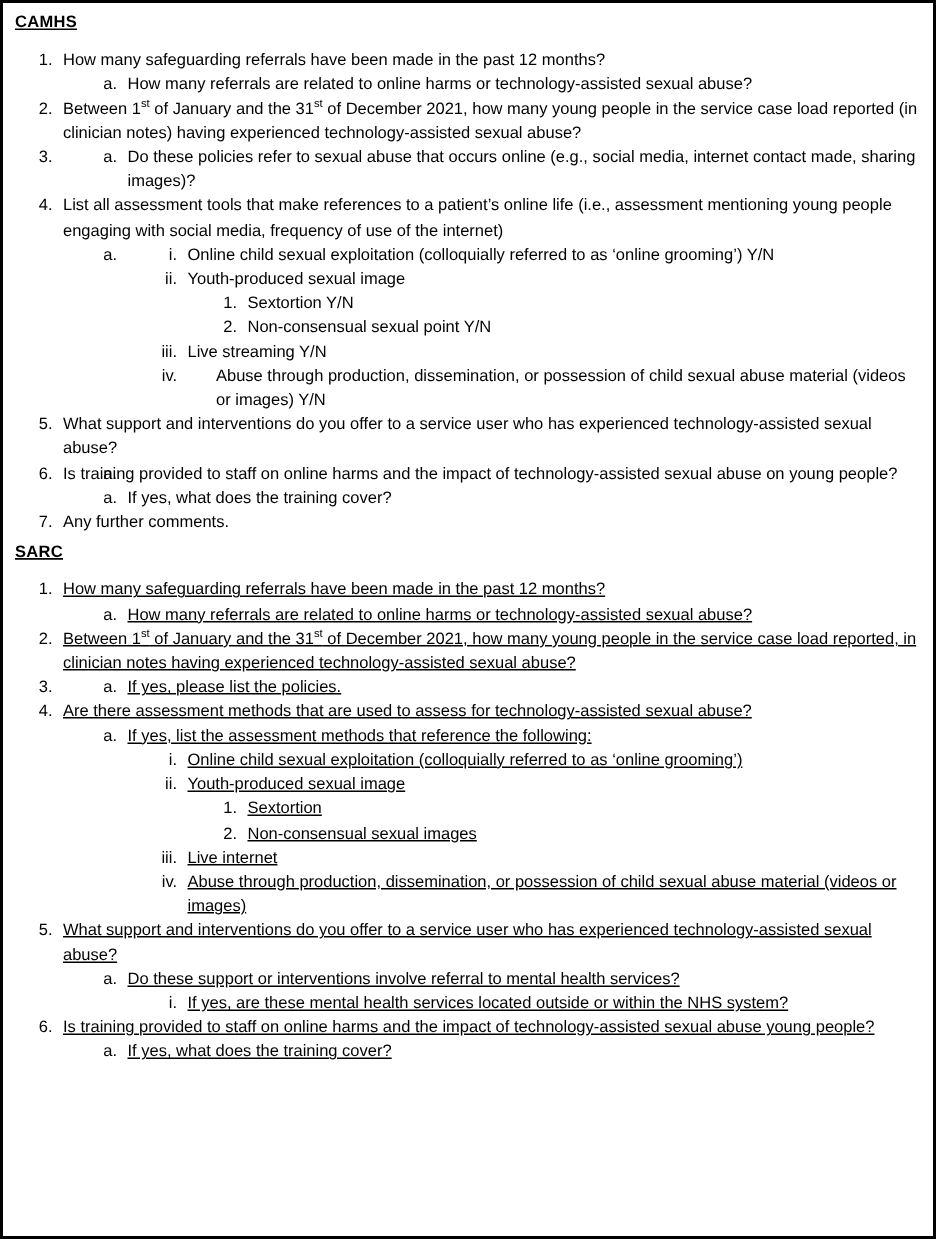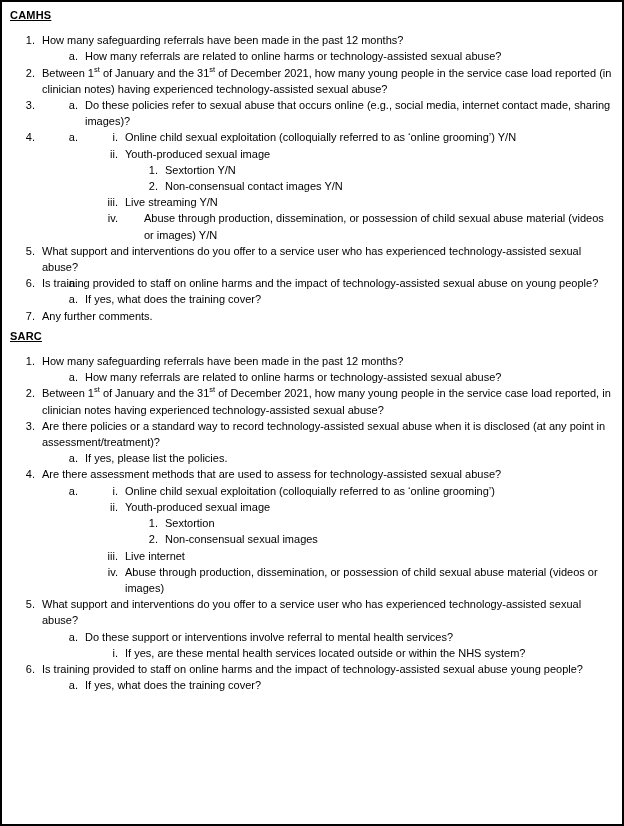--- a/index.html
+++ b/index.html
@@ -19,21 +19,21 @@
   .page {
     box-sizing: border-box;
     width: 100%;
     height: 100%;
     padding: 5px 6px 0 8px;
     font-size: 11px;
     line-height: 16.2px;
     border-radius: 21px;
   }
   .doc-section { margin: 0; }
-  .doc-section + .doc-section { margin-top: 4px; }
+  .doc-section + .doc-section { margin-top: 4px; text-decoration: underline; }
   .section-heading {
     font-weight: 700;
     text-decoration: underline;
     margin: 0 0 9px 0;
     letter-spacing: 0.2px;
   }
   .item {
     position: relative;
     margin: 0;
   }
@@ -62,43 +62,43 @@
 <body>
 
 <div class="page">
     <section class="doc-section">
       <div class="section-heading">CAMHS</div>
       <div class="item lvl1"><span class="marker">1.</span><span class="item-text">How many safeguarding referrals have been made in the past 12 months?</span></div>
       <div class="item lvl2"><span class="marker">a.</span><span class="item-text">How many referrals are related to online harms or technology-assisted sexual abuse?</span></div>
       <div class="item lvl1"><span class="marker">2.</span><span class="item-text">Between 1<sup>st</sup> of January and the 31<sup>st</sup> of December 2021, how many young people in the service case load reported (in clinician notes) having experienced technology-assisted sexual abuse?</span></div>
       <div class="item lvl1"><span class="marker">3.</span></div>
       <div class="item lvl2"><span class="marker">a.</span><span class="item-text">Do these policies refer to sexual abuse that occurs online (e.g., social media, internet contact made, sharing images)?</span></div>
-      <div class="item lvl1"><span class="marker">4.</span></div>
+      <div class="item lvl1"><span class="marker">4.</span><span class="item-text">List all assessment tools that make references to a patient’s online life (i.e., assessment mentioning young people engaging with social media, frequency of use of the internet)</span></div>
       <div class="item lvl2"><span class="marker">a.</span></div>
       <div class="item lvl3"><span class="marker">i.</span><span class="item-text">Online child sexual exploitation (colloquially referred to as ‘online grooming’) Y/N</span></div>
       <div class="item lvl3"><span class="marker">ii.</span><span class="item-text">Youth-produced sexual image</span></div>
       <div class="item lvl4"><span class="marker">1.</span><span class="item-text">Sextortion Y/N</span></div>
-      <div class="item lvl4"><span class="marker">2.</span><span class="item-text">Non-consensual contact images Y/N</span></div>
+      <div class="item lvl4"><span class="marker">2.</span><span class="item-text">Non-consensual sexual point Y/N</span></div>
       <div class="item lvl3"><span class="marker">iii.</span><span class="item-text">Live streaming Y/N</span></div>
       <div class="item lvl3" style="padding-left: 134px;"><span class="marker">iv.</span><span class="item-text">Abuse through production, dissemination, or possession of child sexual abuse material (videos or images) Y/N</span></div>
       <div class="item lvl1"><span class="marker">5.</span><span class="item-text">What support and interventions do you offer to a service user who has experienced technology-assisted sexual abuse?</span></div>
       <div class="item lvl2"><span class="marker">a.</span></div>
       <div class="item lvl1"><span class="marker">6.</span><span class="item-text">Is training provided to staff on online harms and the impact of technology-assisted sexual abuse on young people?</span></div>
       <div class="item lvl2"><span class="marker">a.</span><span class="item-text">If yes, what does the training cover?</span></div>
       <div class="item lvl1"><span class="marker">7.</span><span class="item-text">Any further comments.</span></div>
     </section>
     <section class="doc-section">
       <div class="section-heading">SARC</div>
       <div class="item lvl1"><span class="marker">1.</span><span class="item-text">How many safeguarding referrals have been made in the past 12 months?</span></div>
       <div class="item lvl2"><span class="marker">a.</span><span class="item-text">How many referrals are related to online harms or technology-assisted sexual abuse?</span></div>
       <div class="item lvl1"><span class="marker">2.</span><span class="item-text">Between 1<sup>st</sup> of January and the 31<sup>st</sup> of December 2021, how many young people in the service case load reported, in clinician notes having experienced technology-assisted sexual abuse?</span></div>
-      <div class="item lvl1"><span class="marker">3.</span><span class="item-text">Are there policies or a standard way to record technology-assisted sexual abuse when it is disclosed (at any point in assessment/treatment)?</span></div>
+      <div class="item lvl1"><span class="marker">3.</span></div>
       <div class="item lvl2"><span class="marker">a.</span><span class="item-text">If yes, please list the policies.</span></div>
       <div class="item lvl1"><span class="marker">4.</span><span class="item-text">Are there assessment methods that are used to assess for technology-assisted sexual abuse?</span></div>
-      <div class="item lvl2"><span class="marker">a.</span></div>
+      <div class="item lvl2"><span class="marker">a.</span><span class="item-text">If yes, list the assessment methods that reference the following:</span></div>
       <div class="item lvl3"><span class="marker">i.</span><span class="item-text">Online child sexual exploitation (colloquially referred to as ‘online grooming’)</span></div>
       <div class="item lvl3"><span class="marker">ii.</span><span class="item-text">Youth-produced sexual image</span></div>
       <div class="item lvl4"><span class="marker">1.</span><span class="item-text">Sextortion</span></div>
       <div class="item lvl4"><span class="marker">2.</span><span class="item-text">Non-consensual sexual images</span></div>
       <div class="item lvl3"><span class="marker">iii.</span><span class="item-text">Live internet</span></div>
       <div class="item lvl3"><span class="marker">iv.</span><span class="item-text">Abuse through production, dissemination, or possession of child sexual abuse material (videos or images)</span></div>
       <div class="item lvl1"><span class="marker">5.</span><span class="item-text">What support and interventions do you offer to a service user who has experienced technology-assisted sexual abuse?</span></div>
       <div class="item lvl2"><span class="marker">a.</span><span class="item-text">Do these support or interventions involve referral to mental health services?</span></div>
       <div class="item lvl3"><span class="marker">i.</span><span class="item-text">If yes, are these mental health services located outside or within the NHS system?</span></div>
       <div class="item lvl1"><span class="marker">6.</span><span class="item-text">Is training provided to staff on online harms and the impact of technology-assisted sexual abuse young people?</span></div>

